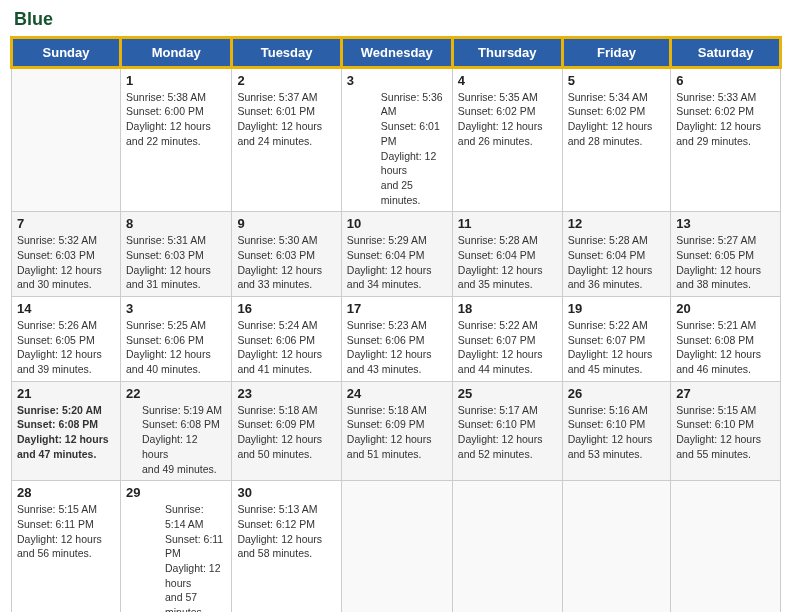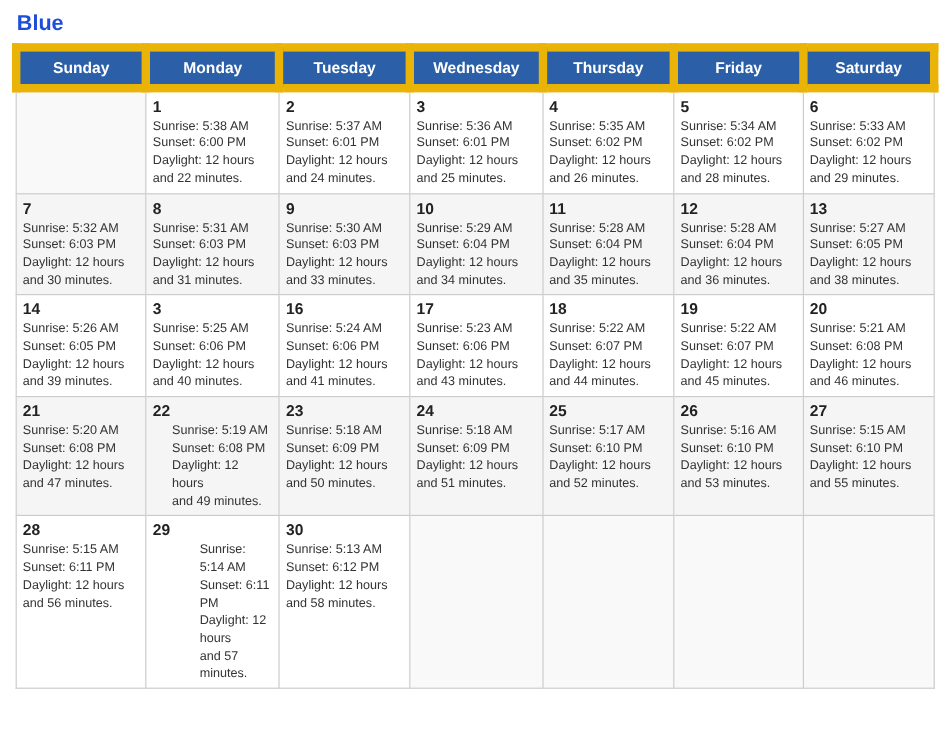--- a/index.html
+++ b/index.html
@@ -49,21 +49,21 @@
       width: 100%;
       border-collapse: collapse;
       font-size: 11px;
     }
     thead tr th {
       background: #2b5fa8;
       color: #fff;
       text-align: center;
       padding: 6px 4px;
       font-size: 13px;
-      border: 7px solid #eab308;
+      border: 3px solid #eab308;
     }
     tbody tr td {
       border: 1px solid #ccc;
       vertical-align: top;
       padding: 4px 5px;
       width: 113px;
       min-height: 80px;
     }
     .day-num {
       font-size: 13px;
@@ -85,21 +85,21 @@
     }
     .empty { background: #f9f9f9 !important; }
   </style>
 </head>
 <body>
 
 <div class="header">
   <div class="logo">
     <div>
       <div class="logo-text">
-        <div style="color:#1d4ed8">Blue</div>
+        <div style="color:#14532d">Blue</div>
       </div>
     </div>
   </div>
   <div class="title-area">
     <h1></h1>
     <h2></h2>
   </div>
 </div>
 
 <table>
@@ -126,21 +126,21 @@
         </td>
         <td>
           <span class="day-num">2</span>
           <div class="day-info" style="white-space: pre-line;">Sunrise: 5:37 AM
 Sunset: 6:01 PM
 Daylight: 12 hours
 and 24 minutes.</div>
         </td>
         <td>
           <span class="day-num">3</span>
-          <div class="day-info" style="white-space: pre-line;">Sunrise: 5:36 AM
+          <div class="day-info" style="white-space: pre-line; margin-left: 34px;">Sunrise: 5:36 AM
 Sunset: 6:01 PM
 Daylight: 12 hours
 and 25 minutes.</div>
         </td>
         <td>
           <span class="day-num">4</span>
           <div class="day-info" style="white-space: pre-line;">Sunrise: 5:35 AM
 Sunset: 6:02 PM
 Daylight: 12 hours
 and 26 minutes.</div>
@@ -258,21 +258,21 @@
           <span class="day-num">20</span>
           <div class="day-info" style="white-space: pre-line;">Sunrise: 5:21 AM
 Sunset: 6:08 PM
 Daylight: 12 hours
 and 46 minutes.</div>
         </td>
       </tr>
       <tr>
         <td>
           <span class="day-num">21</span>
-          <div class="day-info" style="white-space: pre-line;">Sunrise: 5:20 AM
+          <div class="day-info" style="white-space: pre-line; font-weight: bold;">Sunrise: 5:20 AM
 Sunset: 6:08 PM
 Daylight: 12 hours
 and 47 minutes.</div>
         </td>
         <td>
           <span class="day-num">22</span>
           <div class="day-info" style="white-space: pre-line; margin-left: 16px;">Sunrise: 5:19 AM
 Sunset: 6:08 PM
 Daylight: 12 hours
 and 49 minutes.</div>

